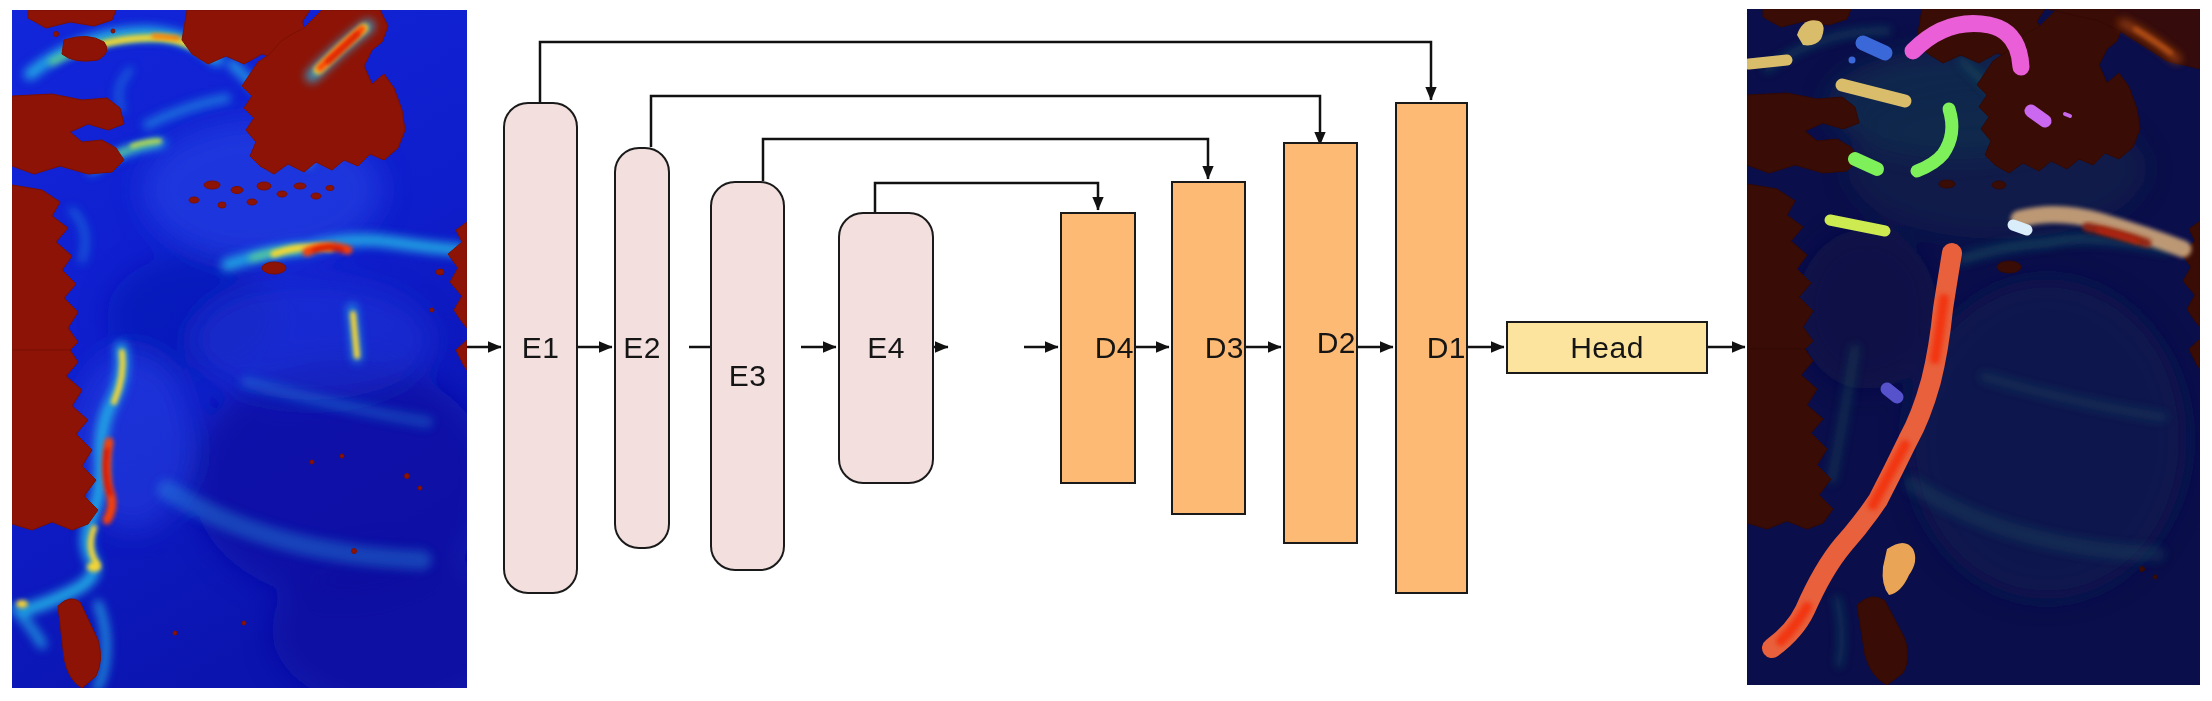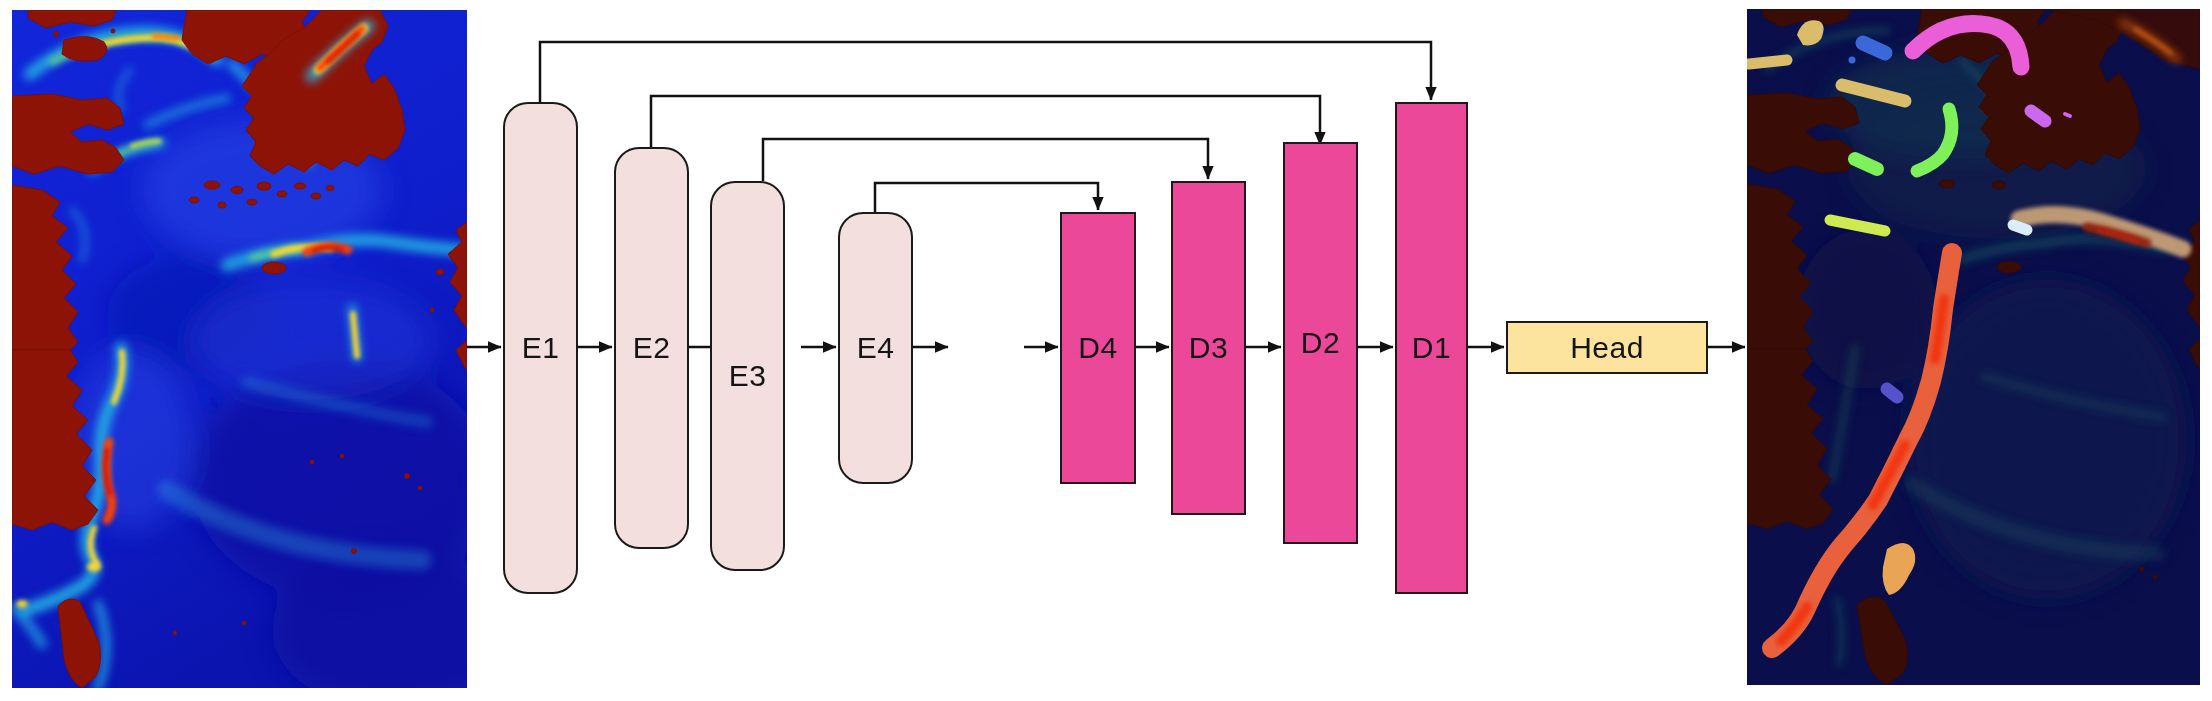--- a/index.html
+++ b/index.html
@@ -16,21 +16,21 @@
   .map-output{left:1747px;top:9px;width:453px;height:676px;}
   .wires{position:absolute;left:0;top:0;width:2212px;height:701px;pointer-events:none;}
   .block{
     position:absolute;
     box-sizing:border-box;
     border:2.5px solid #1a1a1a;
     display:flex;align-items:center;justify-content:center;
     font-size:30px;color:#151515;letter-spacing:0.5px;
   }
   .block.enc{background:#f2dfde;border-radius:25px;}
-  .block.dec{background:#ec4899;}
+  .block.dec{background:#fdba74;justify-content:flex-end;}
   .block.head{background:#fce49e;text-align:center;}
 </style>
 </head>
 <body>
 
 <div class="canvas">
 
   <figure class="map map-input">
     <svg width="455" height="678" viewBox="0 0 455 678">
       <defs>
@@ -173,27 +173,27 @@
       <path d="M540,102 V42 H1431 V100" marker-end="url(#ah)"></path>
       <path d="M651,147 V96 H1320 V145" marker-end="url(#ah)"></path>
       <path d="M763,181 V139 H1208 V179" marker-end="url(#ah)"></path>
       <path d="M875,212 V183 H1098 V210" marker-end="url(#ah)"></path>
     </g>
   </svg>
 
   <div class="block enc" style="left:503px;top:102px;width:75px;height:492px">
     <span>E1</span>
   </div>
-  <div class="block enc" style="left:614px;top:147px;width:75px;height:402px">
+  <div class="block enc" style="left:614px;top:147px;width:56px;height:402px">
     <span>E2</span>
   </div>
   <div class="block enc" style="left:710px;top:181px;width:75px;height:390px">
     <span>E3</span>
   </div>
-  <div class="block enc" style="left:838px;top:212px;width:75px;height:272px">
+  <div class="block enc" style="left:838px;top:212px;width:96px;height:272px">
     <span>E4</span>
   </div>
   <div class="block dec" style="left:1060px;top:212px;width:76px;height:272px">
     <span>D4</span>
   </div>
   <div class="block dec" style="left:1171px;top:181px;width:75px;height:334px">
     <span>D3</span>
   </div>
   <div class="block dec" style="left:1283px;top:142px;width:75px;height:402px">
     <span>D2</span>

